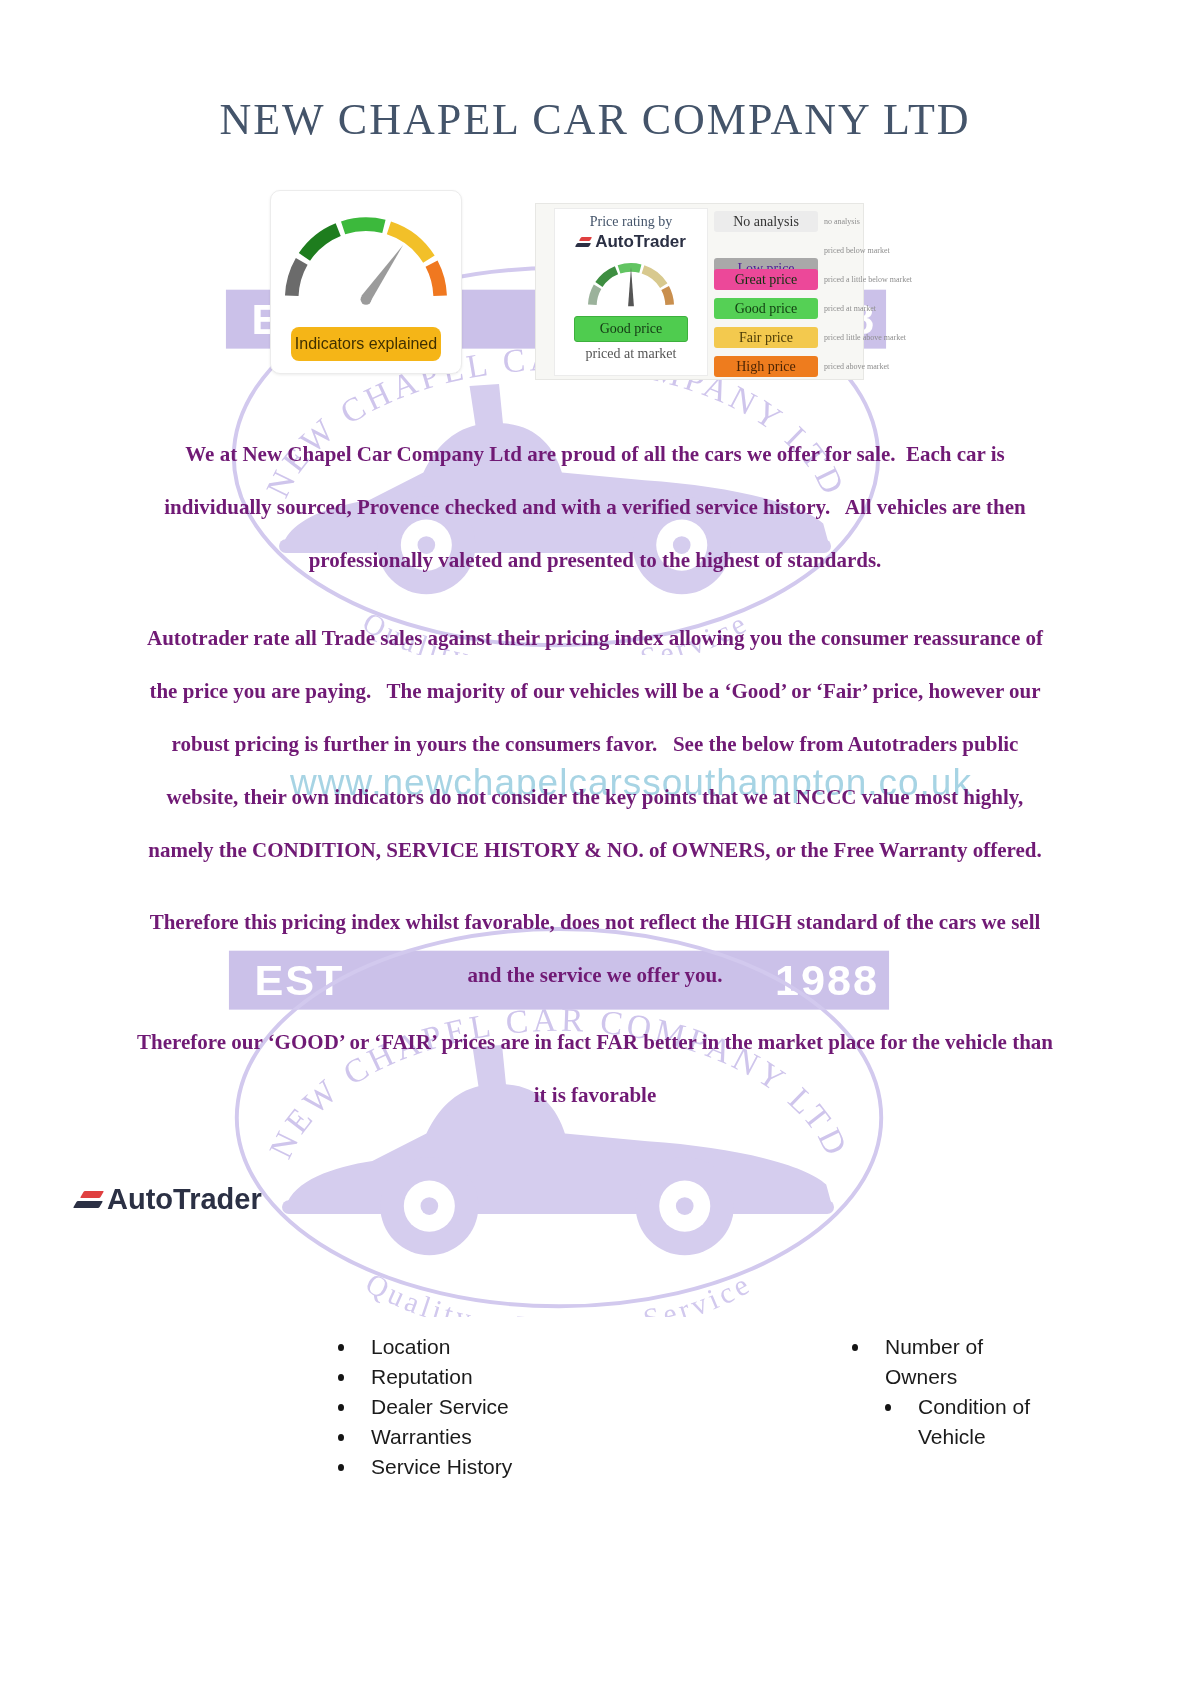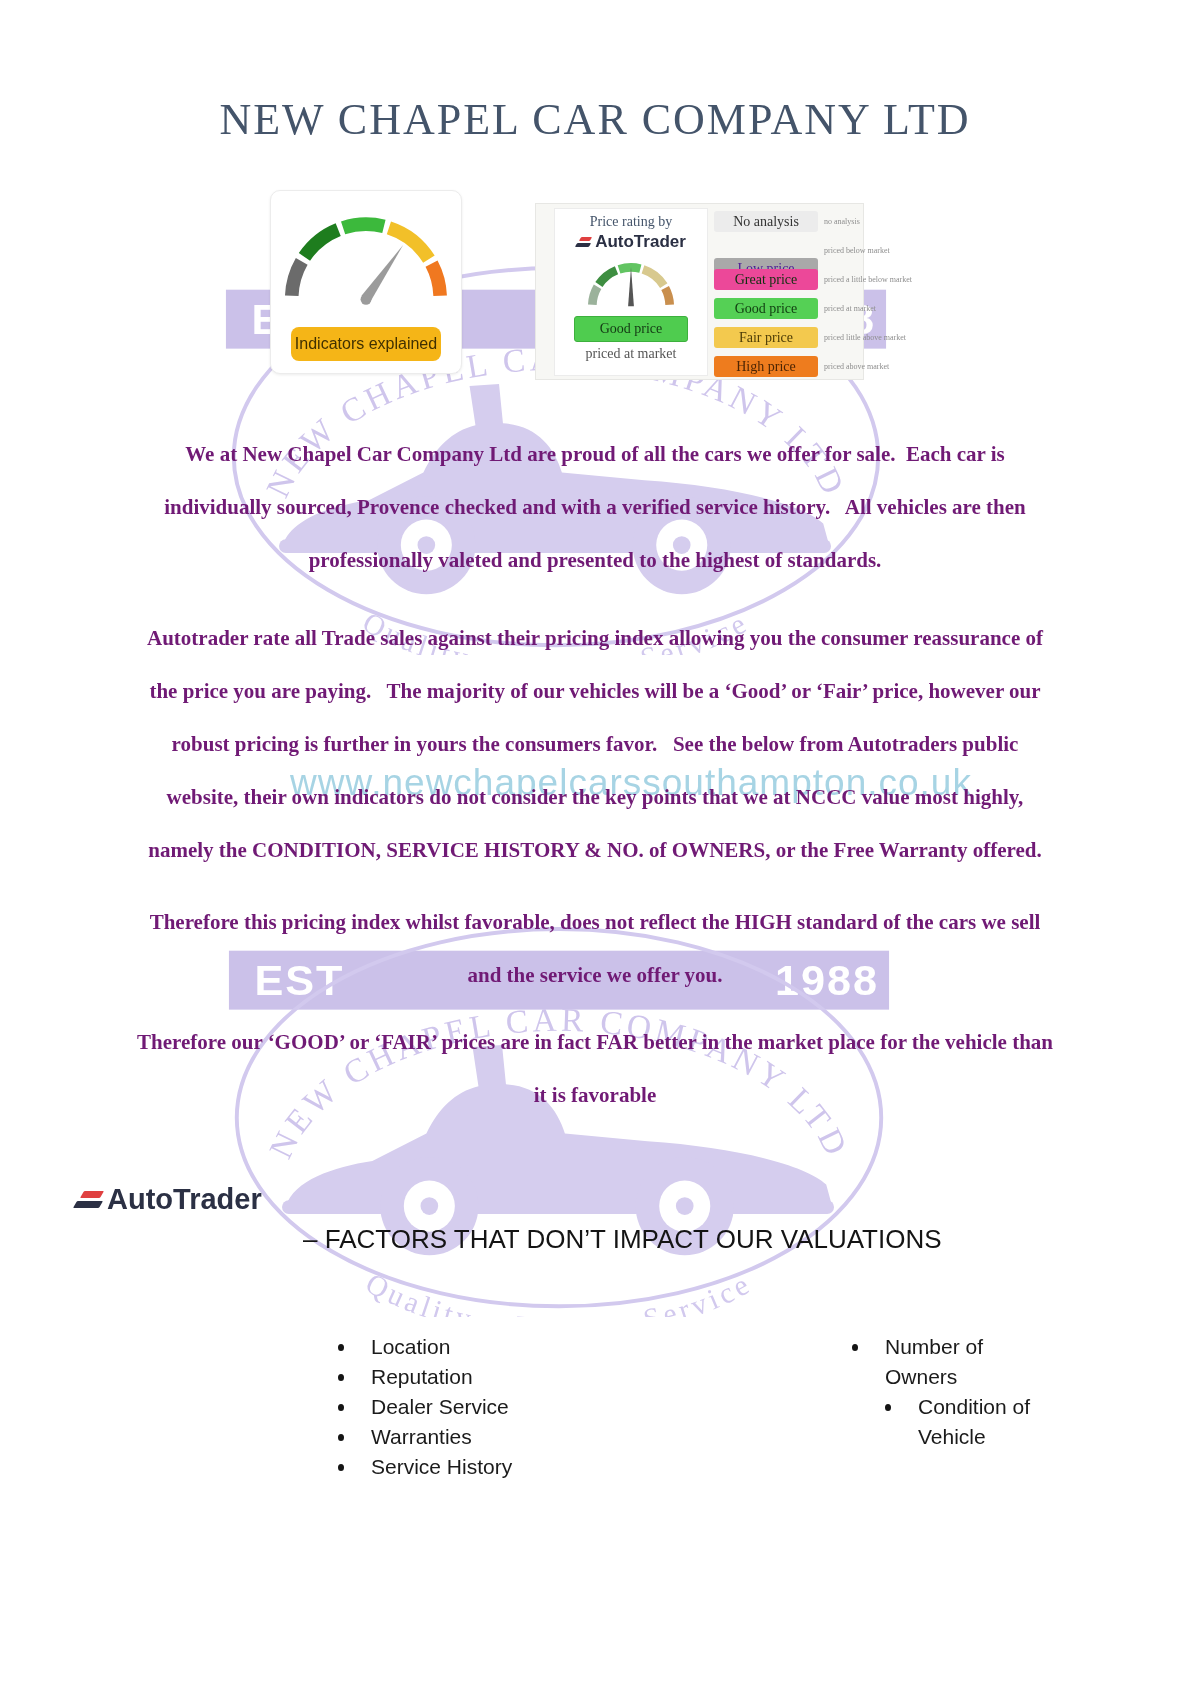--- a/index.html
+++ b/index.html
@@ -221,21 +221,20 @@
     <div class="bodyline">it is favorable</div>
   </div>
 
   <div id="at-logo">
     <span class="at-icon lg">
         <i class="r"></i>
         <i class="n"></i>
       </span>
     <span class="at-word lg">AutoTrader</span>
   </div>
-  <div id="factors-heading">– FACTORS THAT DON’T IMPACT OUR VALUATIONS</div>
 
   <div id="bul-left" class="bullets">
     <div class="bul-item">
         <span class="bdot"></span>
         <span>Location</span>
       </div>
     <div class="bul-item">
         <span class="bdot"></span>
         <span>Reputation</span>
       </div>

